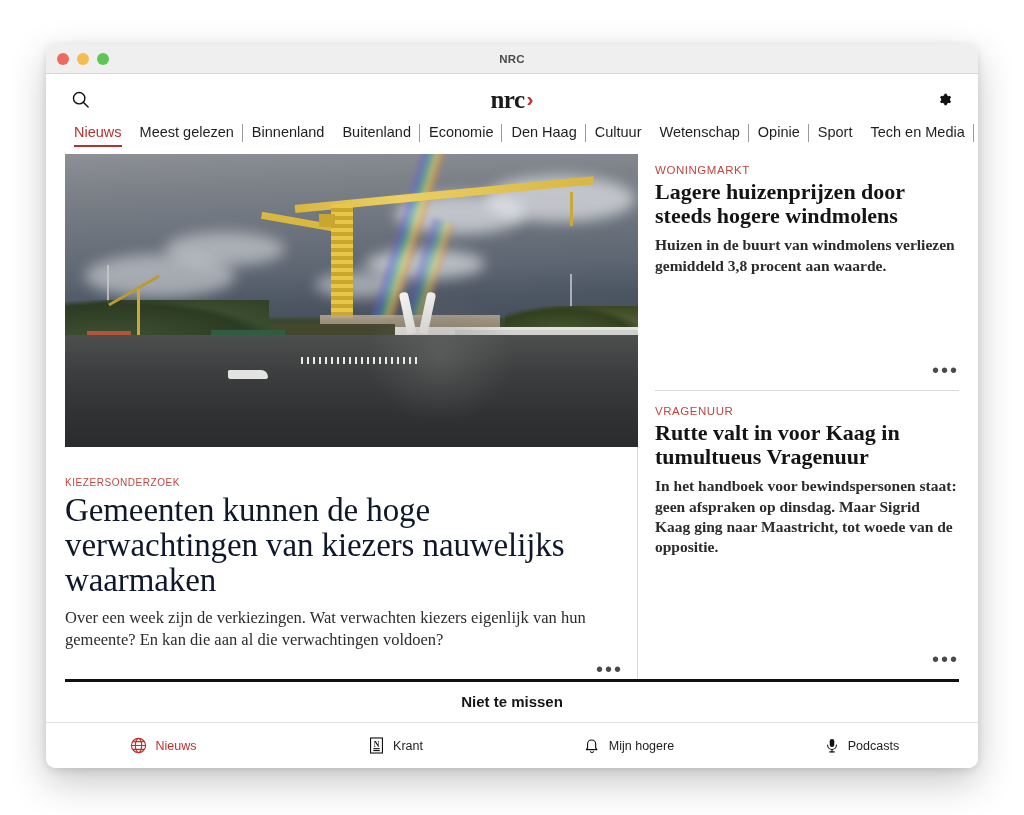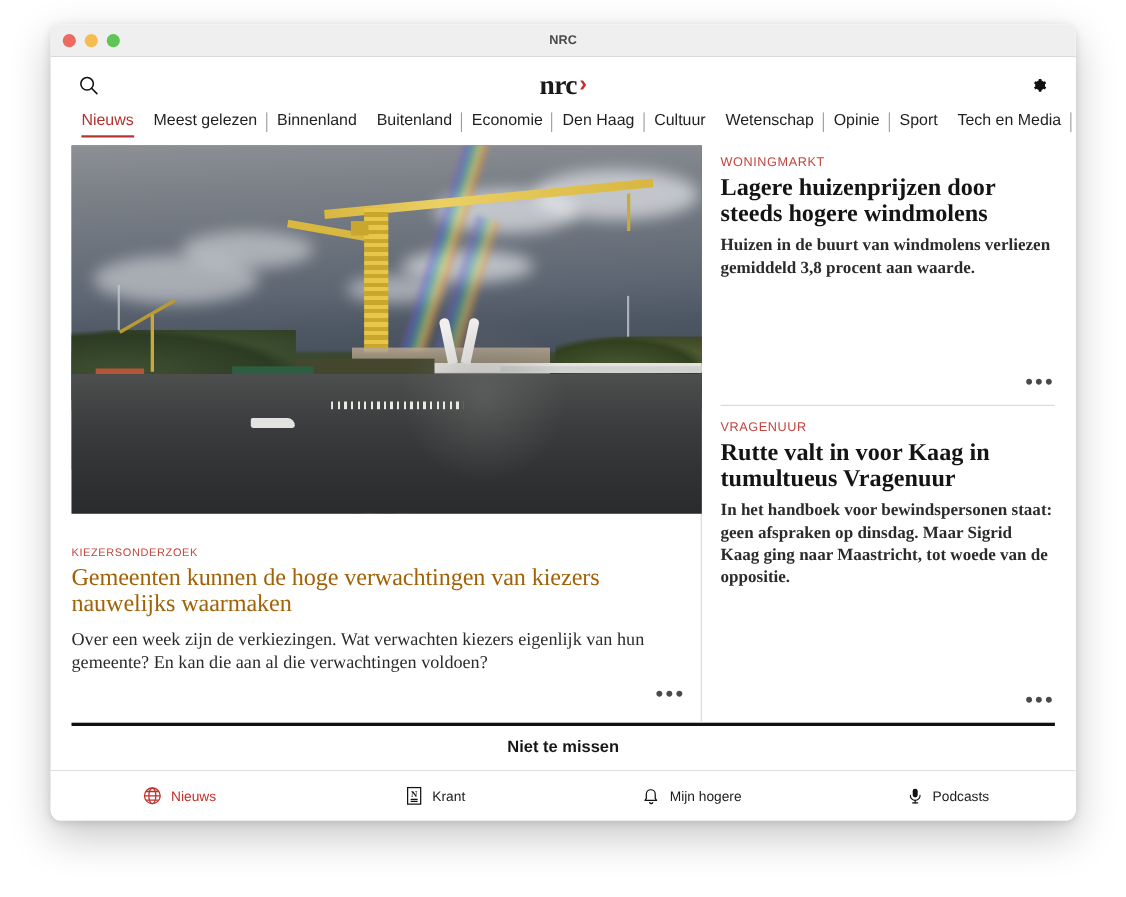--- a/index.html
+++ b/index.html
@@ -9,21 +9,21 @@
     height: 815px;
     overflow: hidden;
     background: #ffffff;
     font-family: "Liberation Sans", sans-serif;
   }
 
   
   .window {
     position: absolute;
     left: 46px;
-    top: 22px;
+    top: 44px;
     width: 932px;
     height: 724px;
     background: #ffffff;
     border-radius: 10px;
     box-shadow: 0 14px 38px rgba(0,0,0,0.22), 0 2px 8px rgba(0,0,0,0.12);
     overflow: hidden;
     display: flex;
     flex-direction: column;
   }
 
@@ -392,23 +392,23 @@
   .kicker {
     font-family: "Liberation Sans", sans-serif;
     font-size: 10px;
     letter-spacing: 0.55px;
     color: #c1453f;
     text-transform: uppercase;
     margin-top: 30px;
   }
   .hero-title {
     font-family: "Liberation Serif", serif;
-    font-size: 22px;
+    font-size: 33px;
     line-height: 1.06;
-    color: #a16207;
+    color: #0f172a;
     margin-top: 5px;
     letter-spacing: -0.1px;
   }
   .hero-lead {
     font-family: "Liberation Serif", serif;
     font-size: 16.5px;
     line-height: 1.32;
     color: #2b2b2b;
     margin-top: 10px;
   }

